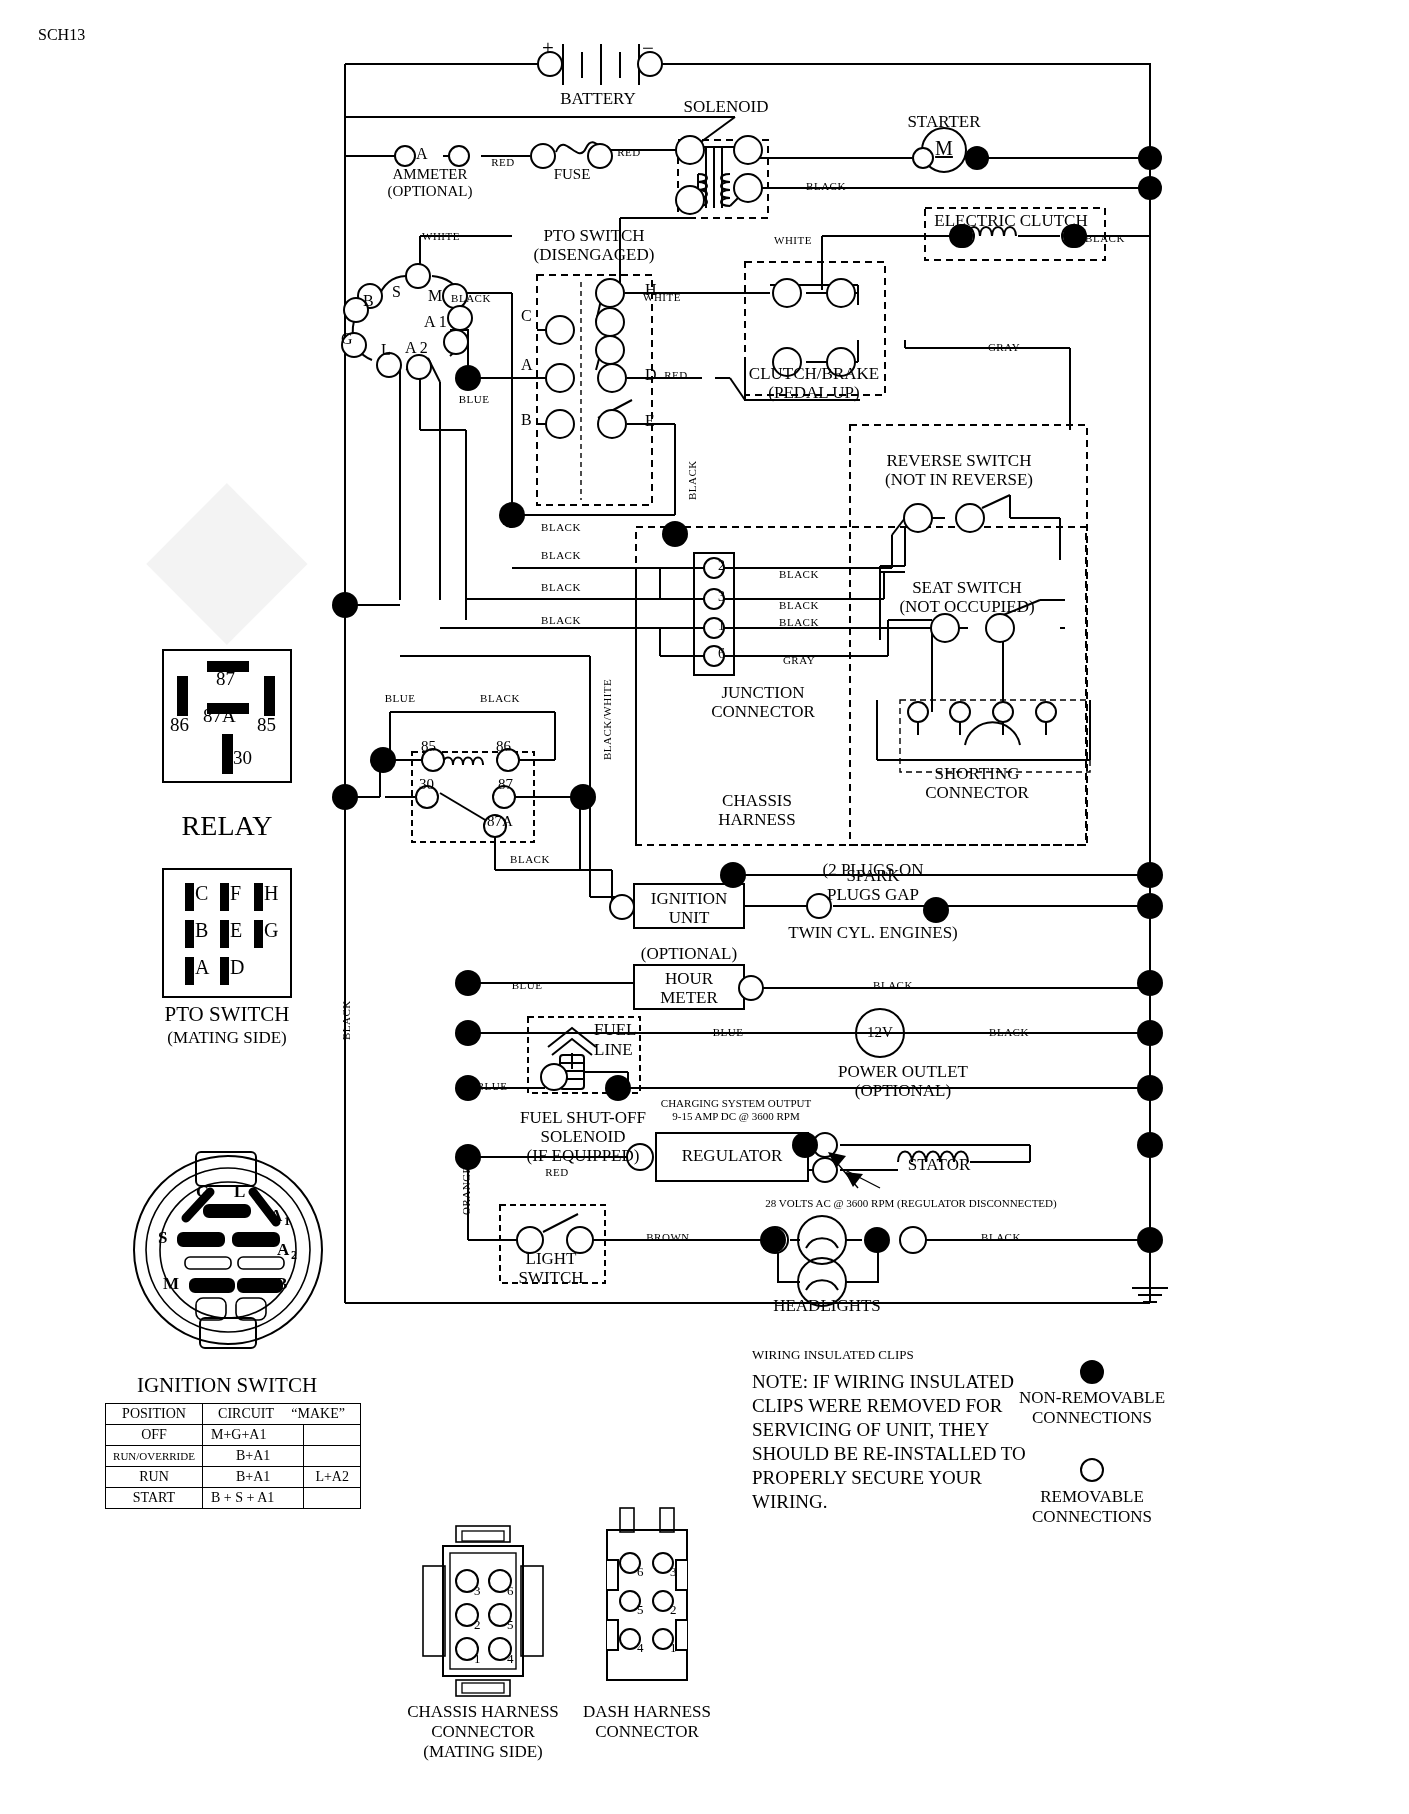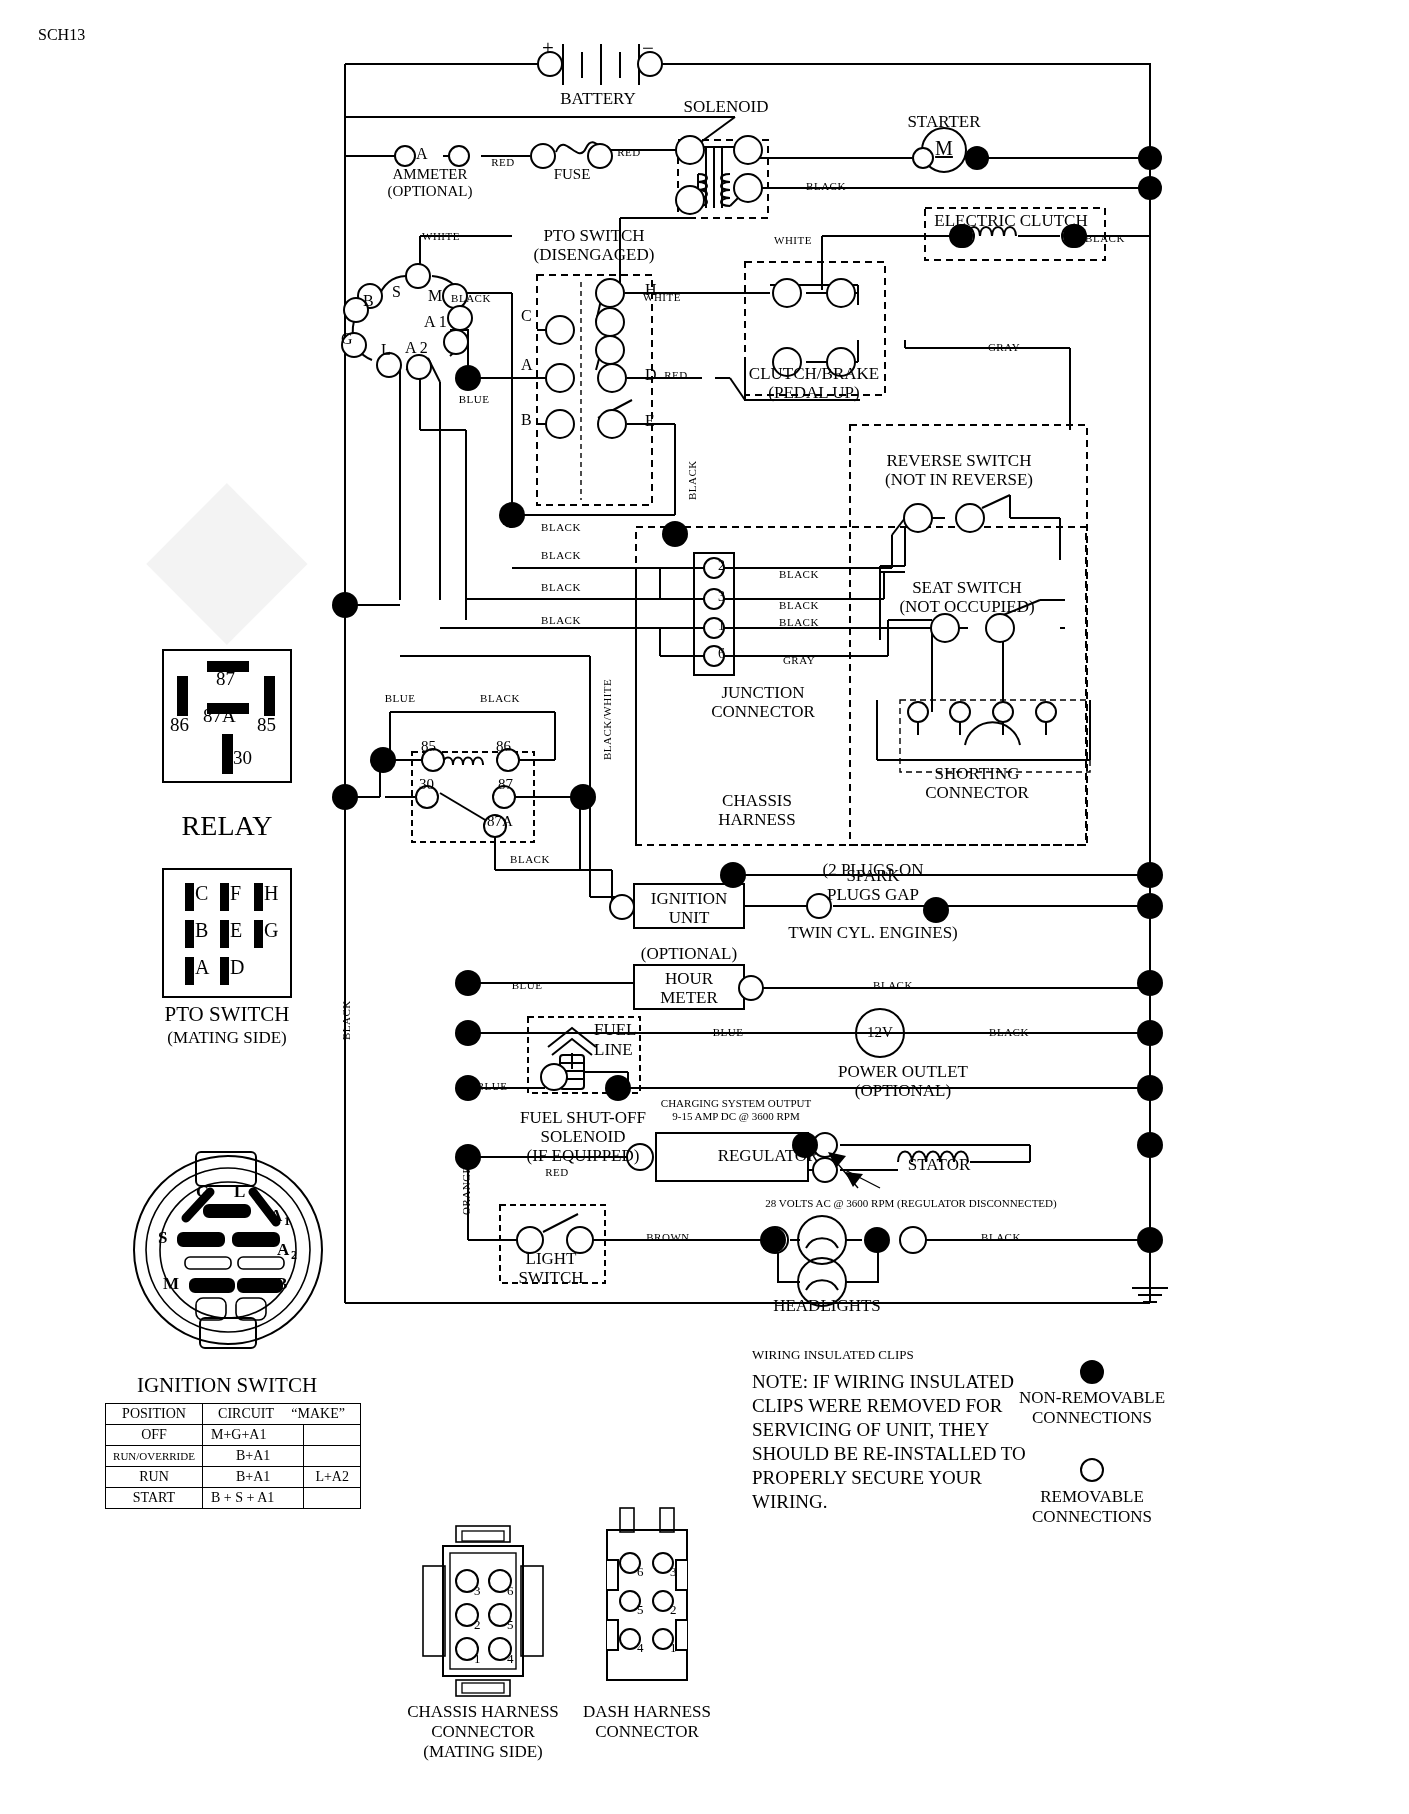--- a/index.html
+++ b/index.html
@@ -518,21 +518,21 @@
   <div class="lbl comp ctr" style="left:880px;top:1024px;font-size:15px;">12V</div>
   <div class="lbl comp ctr" style="left:903px;top:1062px;">POWER OUTLET</div>
   <div class="lbl comp ctr" style="left:903px;top:1081px;">(OPTIONAL)</div>
 
   <div class="lbl comp" style="left:594px;top:1020px;">FUEL</div>
   <div class="lbl comp" style="left:594px;top:1040px;">LINE</div>
   <div class="lbl comp ctr" style="left:583px;top:1108px;">FUEL SHUT-OFF</div>
   <div class="lbl comp ctr" style="left:583px;top:1127px;">SOLENOID</div>
   <div class="lbl comp ctr" style="left:583px;top:1146px;">(IF EQUIPPED)</div>
 
-  <div class="lbl comp ctr" style="left:732px;top:1146px;margin-left:36px;">REGULATOR</div>
+  <div class="lbl comp ctr" style="left:732px;top:1146px;">REGULATOR</div>
   <div class="lbl tiny ctr" style="left:736px;top:1097px;font-size:11px;">CHARGING SYSTEM OUTPUT</div>
   <div class="lbl tiny ctr" style="left:736px;top:1110px;font-size:11px;">9-15 AMP DC @ 3600 RPM</div>
   <div class="lbl tiny ctr" style="left:911px;top:1197px;font-size:11px;">28 VOLTS AC @ 3600 RPM (REGULATOR DISCONNECTED)</div>
   <div class="lbl comp ctr" style="left:939px;top:1155px;">STATOR</div>
 
   <div class="lbl comp ctr" style="left:551px;top:1249px;">LIGHT</div>
   <div class="lbl comp ctr" style="left:551px;top:1268px;">SWITCH</div>
   <div class="lbl comp ctr" style="left:827px;top:1296px;text-align:center;">HEADLIGHTS</div>
 
   <div class="lbl term" style="left:392px;top:283px;">S</div>

